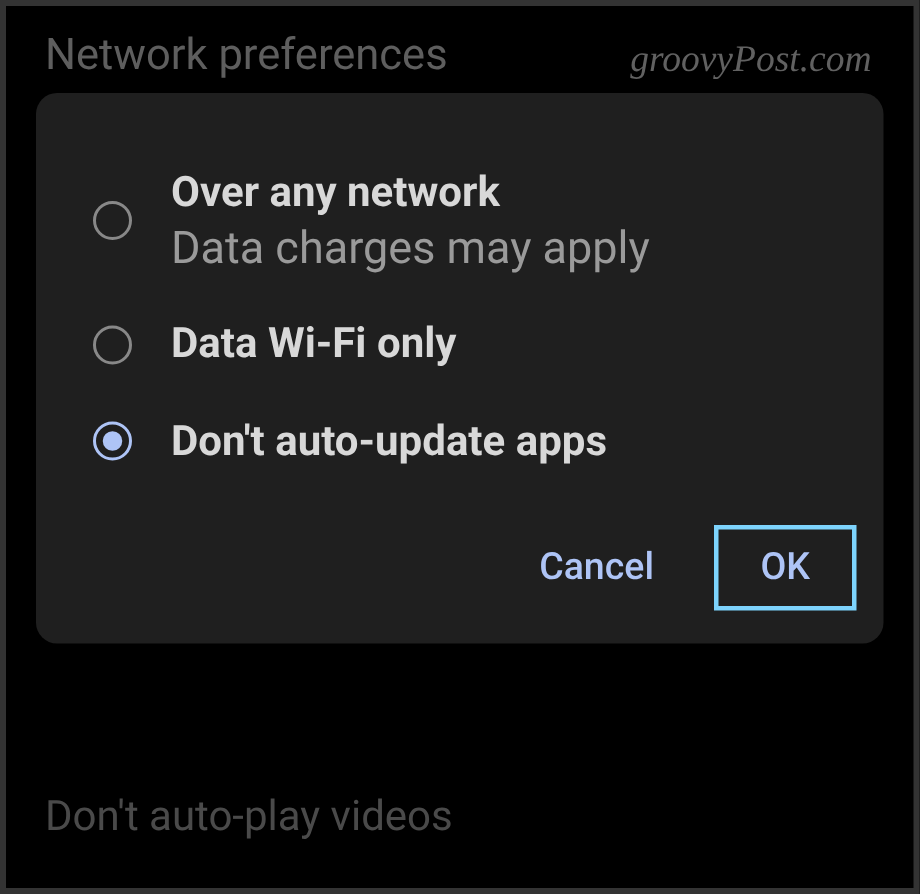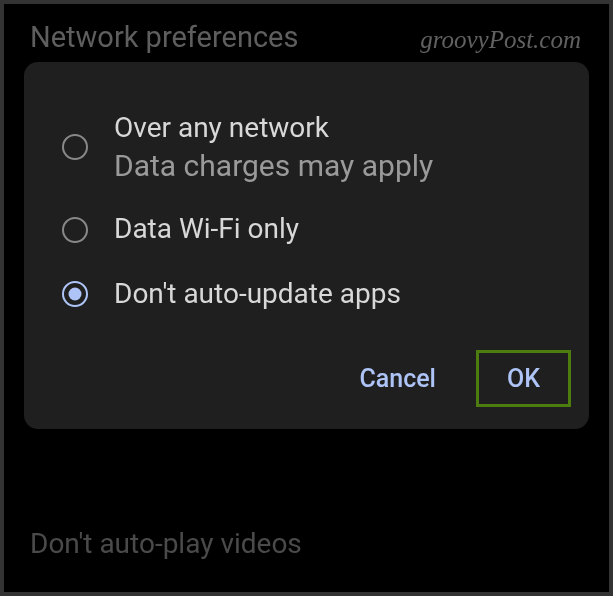--- a/index.html
+++ b/index.html
@@ -86,21 +86,21 @@
       background: #aec4f6;
       border-radius: 50%;
     }
     .radio-label-wrap {
       display: flex;
       flex-direction: column;
     }
     .radio-label {
       color: #d8d8d8;
       font-size: 28px;
-      font-weight: 400;
+      font-weight: 700;
       line-height: 1.3;
     }
     .radio-sublabel {
       color: #9a9a9a;
       font-size: 30px;
       font-weight: 400;
       margin-top: 2px;
     }
     .dialog-actions {
       display: flex;
@@ -113,21 +113,21 @@
       background: transparent;
       border: none;
       color: #aec4f6;
       font-size: 25px;
       font-weight: 500;
       padding: 14px 24px;
       cursor: pointer;
       font-family: inherit;
     }
     .ok-highlight {
-      border: 3px solid #4d7c0f;
+      border: 3px solid #7dd3fc;
       padding: 11px 28px;
     }
   </style>
 </head>
 <body>
 
 <div class="background-header">Network preferences</div>
 <div class="watermark">groovyPost.com</div>
 <div class="background-footer">Don't auto-play videos</div>
 

